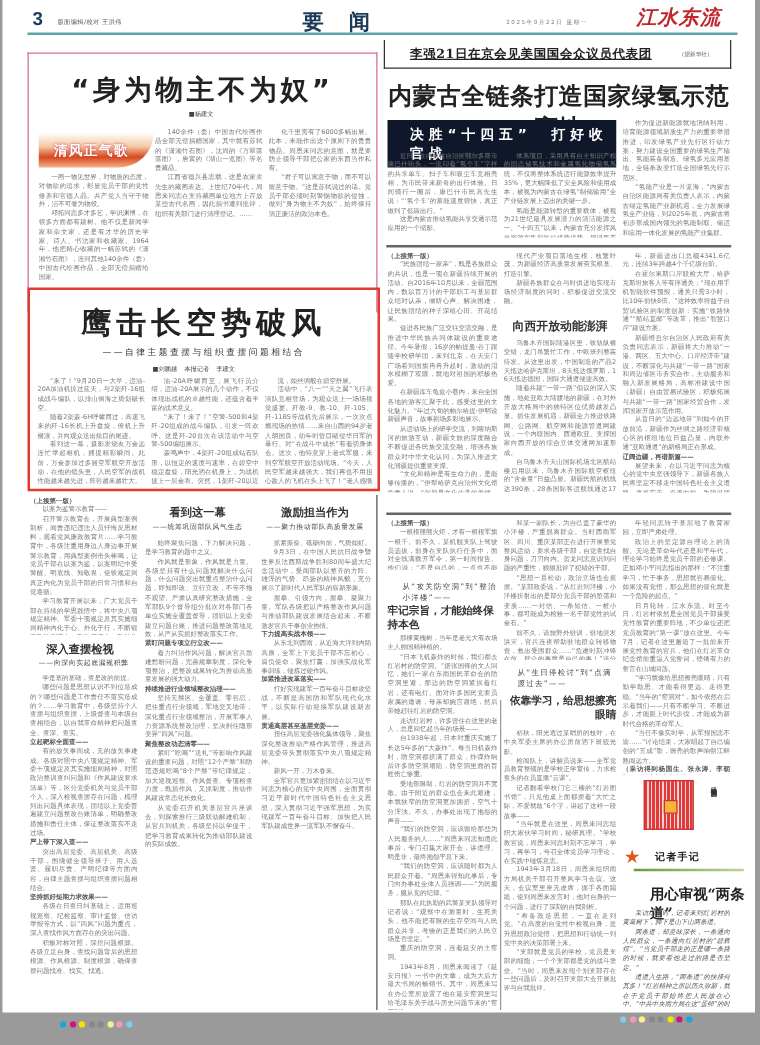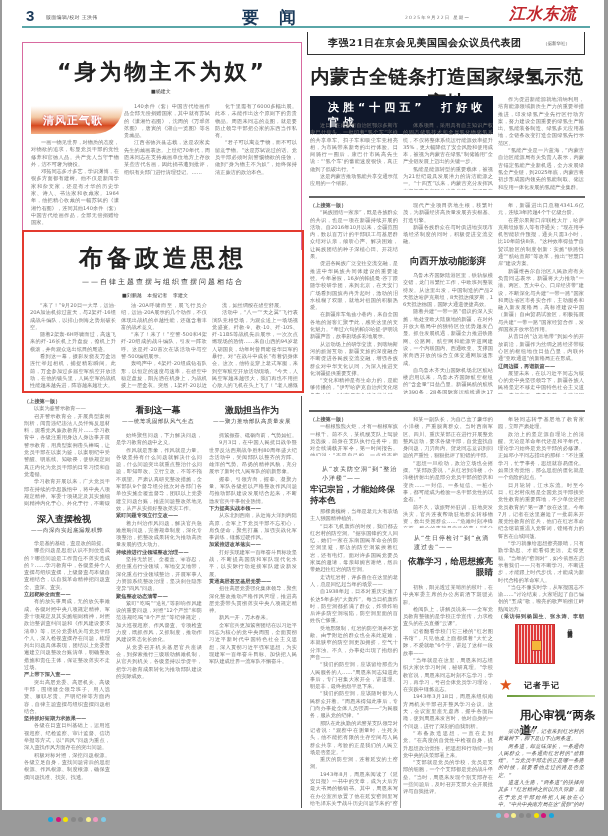--- a/index.html
+++ b/index.html
@@ -28,21 +28,21 @@
   .column-banner span { position: absolute; left: 12px; top: 7px; font: bold 11px "DejaVu Sans", sans-serif; color: #fff; letter-spacing: 1px; text-shadow: 0 0 2px #c23; }
 
   
   .box2 { position: absolute; left: 20px; top: 230px; width: 282px; height: 163px; border: 2px solid #e33a2f; }
   .title2 { position: absolute; left: 0; top: 10px; width: 100%; text-align: center; font: bold 24px "DejaVu Serif", serif; color: #222; letter-spacing: 4px; }
   .subtitle2 { position: absolute; left: 0; top: 45px; width: 100%; text-align: center; font-size: 7px; color: #333; letter-spacing: 2px; }
   .byline2 { position: absolute; left: 98px; top: 60px; font-size: 5px; color: #444; word-spacing: 4px; }
 
   
   .top-brief { position: absolute; left: 305px; top: 32px; width: 278px; height: 23px; border: 1.5px solid #333; border-top: none; }
-  .top-brief .headline { position: absolute; left: 20px; top: 4px; font: bold 10px "DejaVu Serif", serif; color: #222; letter-spacing: 0.5px; }
+  .top-brief .headline { position: absolute; left: 20px; top: 4px; font: bold 10px "DejaVu Serif", serif; color: #222; letter-spacing: 0.5px; text-decoration: underline; }
   .top-brief .source { position: absolute; right: 14px; top: 9px; font-size: 4.5px; color: #555; }
   .main-head { position: absolute; left: 300px; top: 64px; width: 290px; text-align: center; font: bold 19px "DejaVu Sans", sans-serif; color: #222; letter-spacing: 0.5px; }
   .red-banner { position: absolute; left: 308px; top: 96px; width: 183px; height: 38px; background: #0f172a; }
   .red-banner span { position: absolute; left: 18px; top: 4px; font: bold 11px "DejaVu Sans", sans-serif; color: #fff; letter-spacing: 4px; word-spacing: 8px; }
 
   .divider { position: absolute; height: 2px; background: #666; }
   .vdivider { position: absolute; width: 1px; background: #555; }
 
   .subhead { position: absolute; text-align: center; font: bold 9px "DejaVu Sans", sans-serif; color: #333; }
   .subsub { position: absolute; text-align: center; font-size: 5.5px; color: #444; letter-spacing: 0.5px; }
@@ -89,21 +89,21 @@
       <p>140余件（套）中国古代绘画作品全部无偿捐赠国家，其中就有苏轼的《潇湘竹石图》，沈周的《万翠落落图》，唐寅的《湖山一览图》等名贵藏品。</p>
       <p>江西省德兴县志载，这是农家卖先生的藏画表达。上世纪70年代，周恩来同志在支持藏画单位地方上存放某些古代名画，因此捐书遭到批评，组织有关部门进行清理登记。……</p>
     </div>
     <div class="col" style="left:192px; top:60px; width:82px; height:144px;">
       <p>化千里需有了6000多幅出展。此本，未能作出这个原则下的贵贵物品。周恩来同志的意图，就是要防止领导干部把公家的东西当作私有。</p>
       <p>“君子可以寓意于物，而不可以留意于物。”这是苏轼说过的话。党员干部必须时刻警惕物欲的侵蚀，做到“身为物主不为奴”，始终保持清正廉洁的政治本色。</p>
     </div>
   </div>
 
   <div class="box2">
-    <div class="title2">布备政造思想</div>
+    <div class="title2">鹰击长空势破风</div>
     <div class="subtitle2">——自律主题查摆与组织查摆问题相结合</div>
     <div class="byline2">■刘鹏越  本报记者  李建文</div>
     <div class="col" style="left:6px; top:70px; width:86px; height:88px;">
       <p>“来了！”9月20日一大早，运油-20A加油机掠过蓝天，与2架歼-16组成战斗编队，以排山倒海之势划破长空。</p>
       <p>随着2架轰-6H呼啸而过，高速飞来的歼-16长机上升盘旋，僚机上升横滚，并向观众送出炫目的尾迹。</p>
       <p>看到这一幕，摄影发烧友万金远连忙举起相机，捕捉精彩瞬间。此前，万金参加过多届空军航空开放活动，在他的镜头里，人民空军的战机性能越来越先进，阵容越来越壮大。</p>
       <p>机动、大坡度盘旋、快速翻转……运</p>
     </div>
     <div class="col" style="left:97px; top:70px; width:86px; height:88px;">
       <p>油-20A呼啸而至，展飞行员介绍，运油-20A展示的几个动作，不仅体现出战机的卓越性能，还蕴含着丰富的战术意义。</p>

